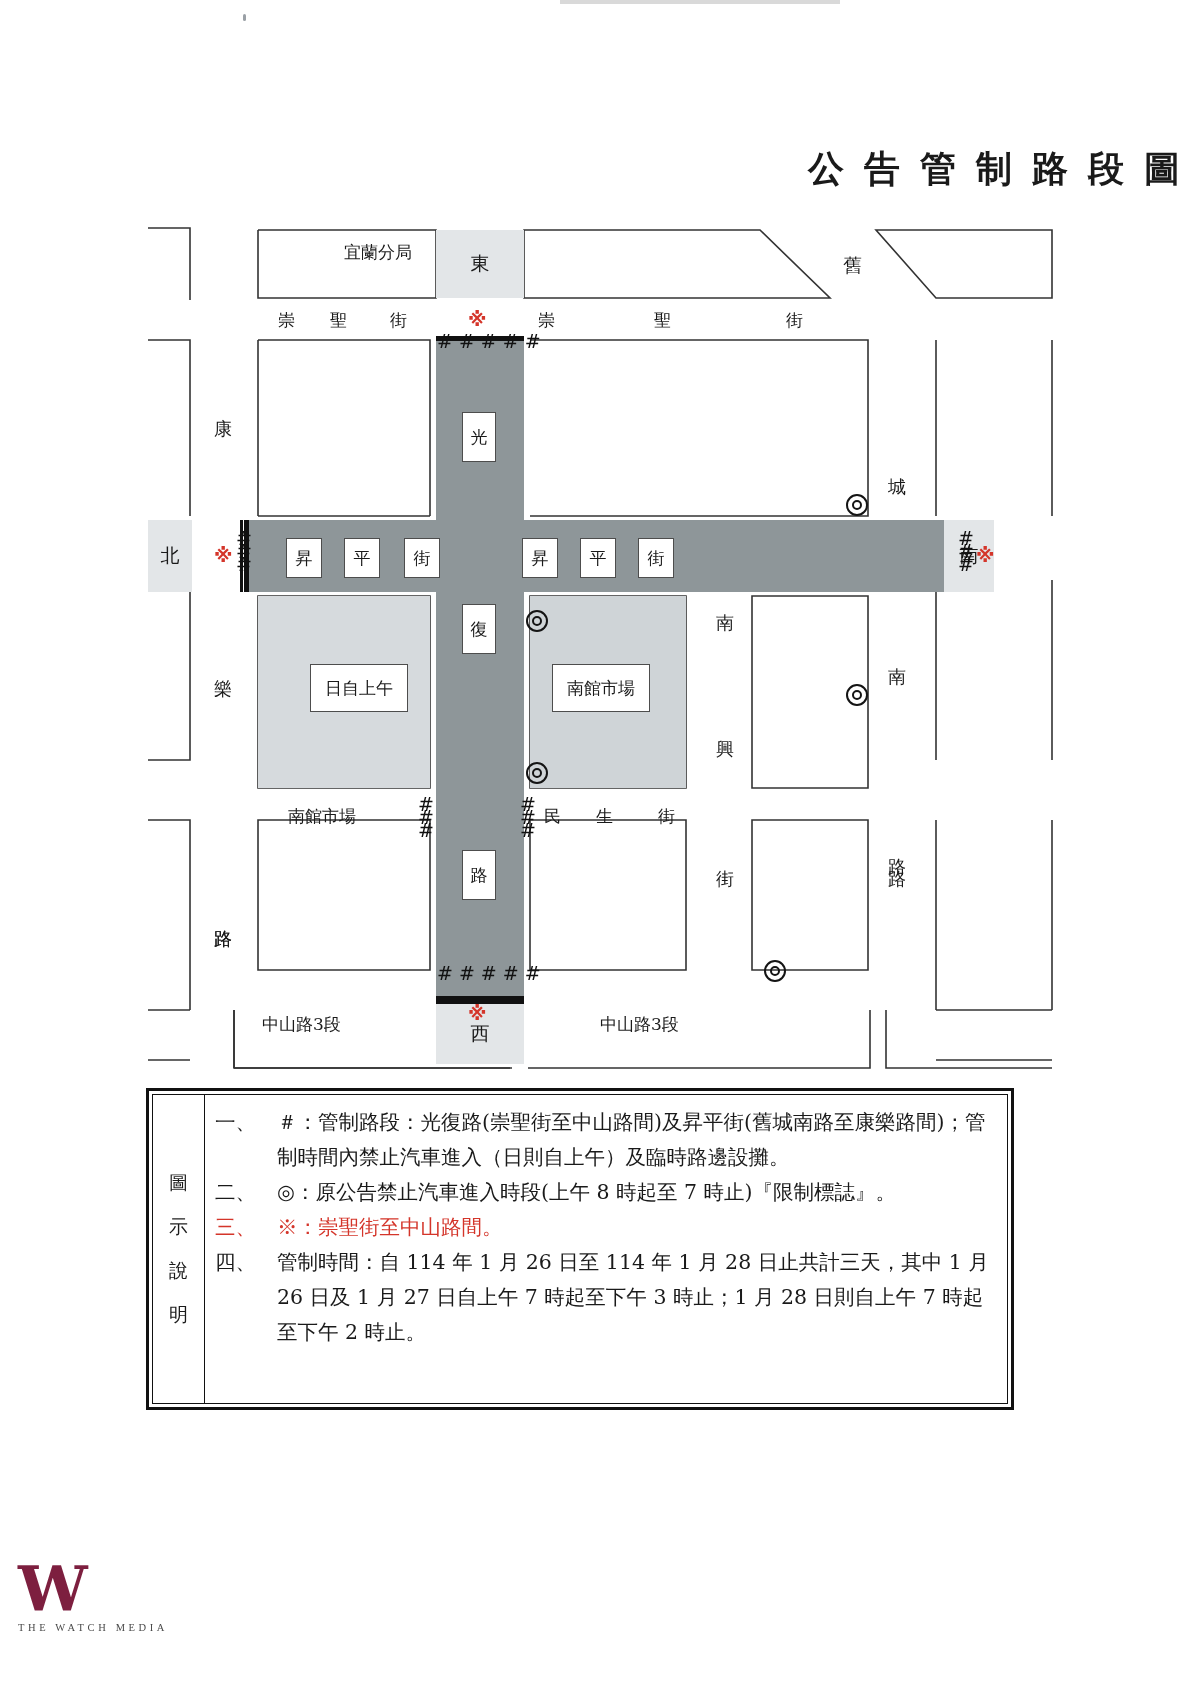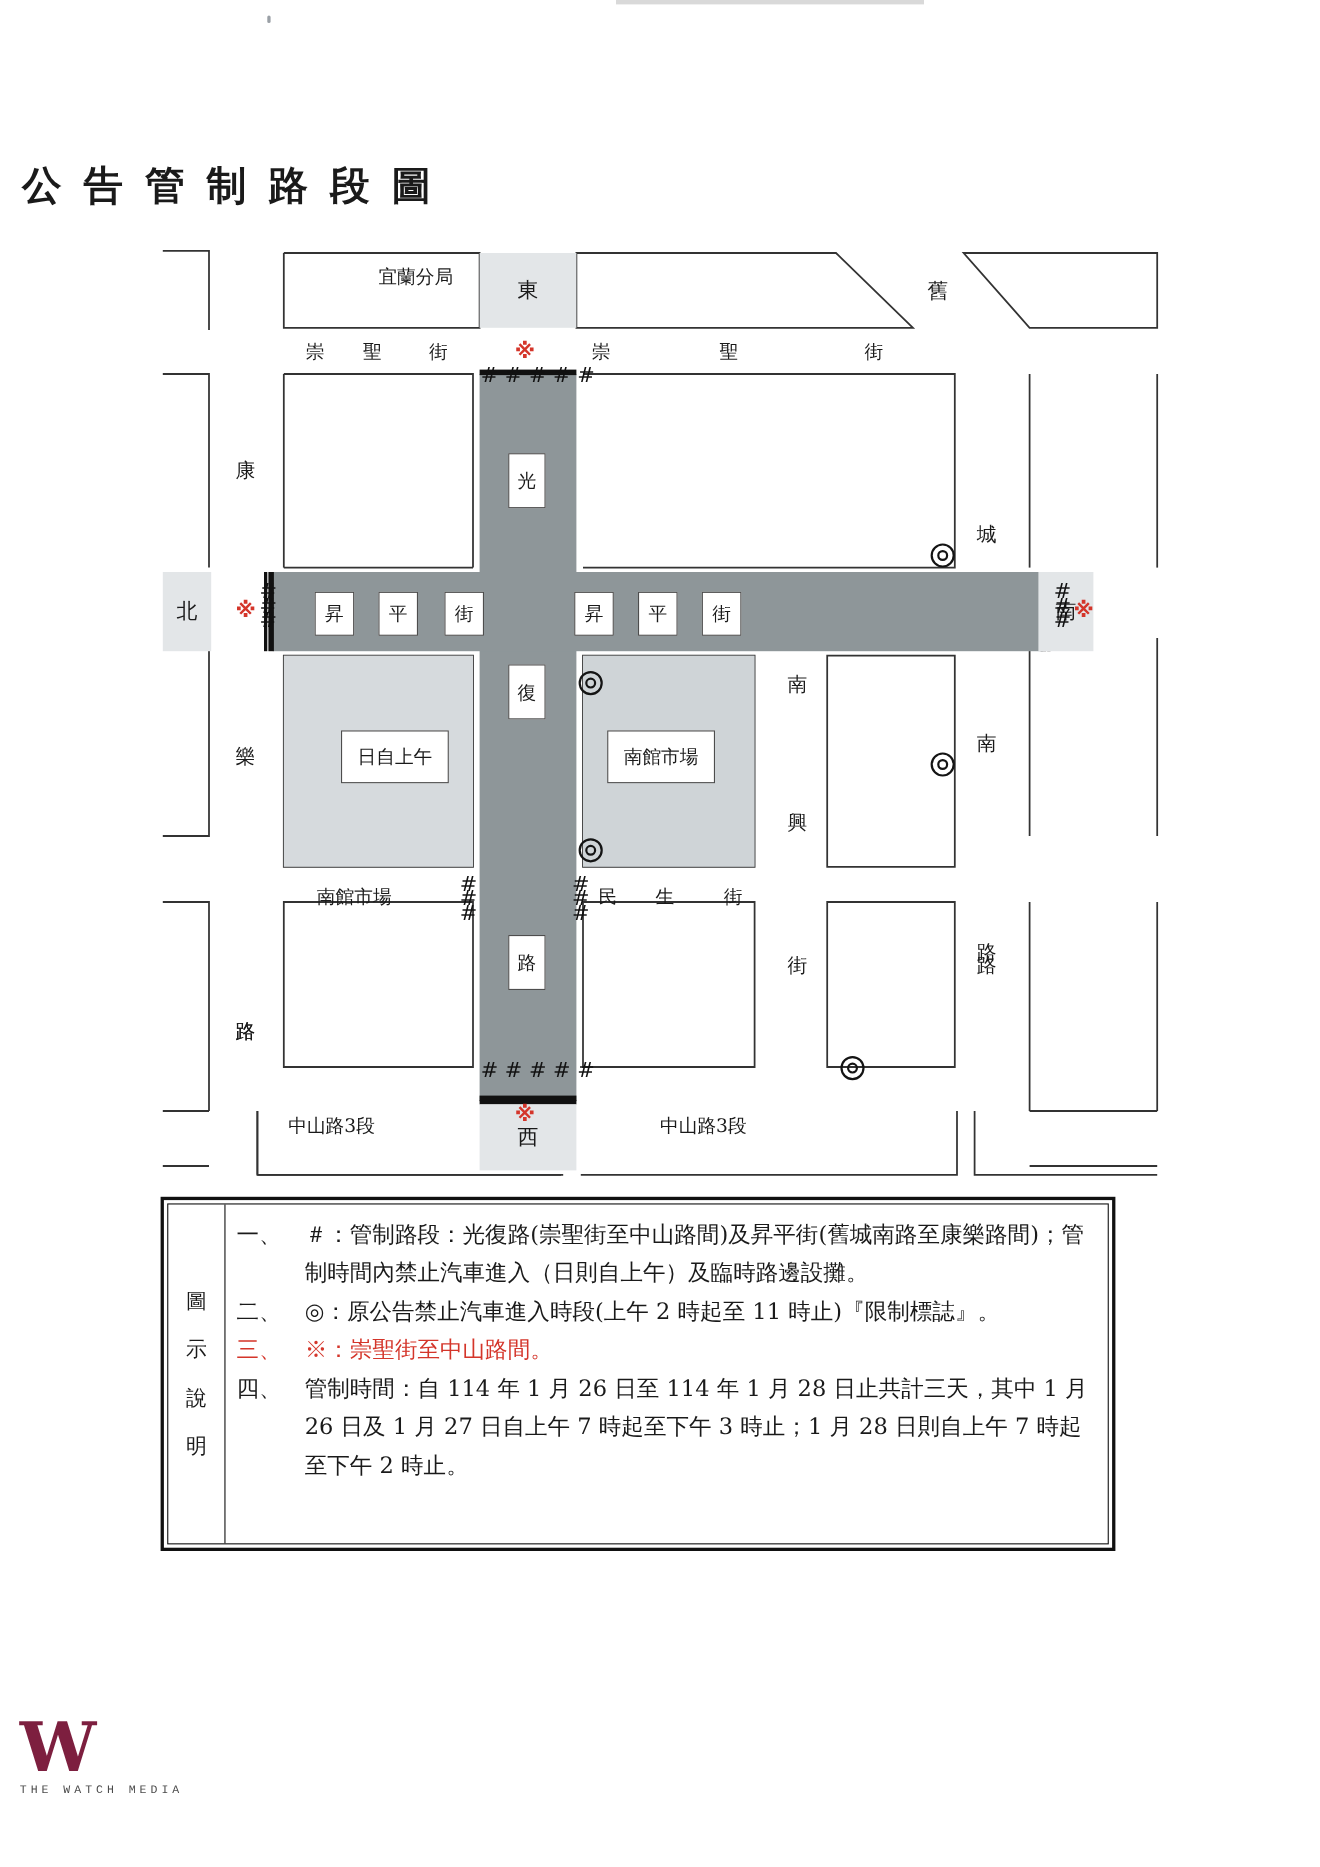--- a/index.html
+++ b/index.html
@@ -1,21 +1,21 @@
 <!DOCTYPE html>
 <html><head>
 <meta charset="utf-8">
 <style>
   html,body{margin:0;padding:0;background:#ffffff;}
   body{width:1200px;height:1697px;position:relative;font-family:"Liberation Serif","DejaVu Serif",serif;color:#1a1a1a;overflow:hidden;}
 
   .page{position:absolute;left:0;top:0;width:1200px;height:1697px;background:#fff;}
 
   
-  .title{position:absolute;left:0;top:145px;width:1200px;text-align:left;
+  .title{position:absolute;left:0;top:145px;width:1200px;text-align:right;
          font-size:36px;letter-spacing:20px;text-indent:20px;font-weight:600;
          font-family:"DejaVu Serif",serif;}
 
   
   .map{position:absolute;left:0px;top:220px;width:952px;height:860px;}
   .map svg{position:absolute;left:0;top:0;}
 
   
   .lbl{position:absolute;font-size:17px;line-height:1;white-space:nowrap;
        font-family:"DejaVu Serif",serif;}
@@ -54,21 +54,21 @@
   .li{display:flex;font-size:20.5px;line-height:35px;font-family:"DejaVu Serif",serif;}
   .li .num{width:62px;flex:0 0 62px;}
   .li .txt{flex:1;}
   .li.red,.li.red .num{color:#d4352a;}
 
   
   .wm{position:absolute;left:18px;top:1560px;width:170px;}
   .wm .glyph{font-size:62px;font-weight:700;letter-spacing:-6px;color:#7d1f3f;
              font-family:"DejaVu Serif",serif;line-height:58px;}
   .wm .cap{font-size:10.5px;letter-spacing:3.6px;color:#4a4a4a;
-           font-family:Liberation Mono, monospace;margin-top:4px;}
+           font-family:Liberation Serif, serif;margin-top:4px;}
   .edge-top{position:absolute;left:560px;top:0px;width:280px;height:4px;background:#d9d9d9;}
   .speck{position:absolute;left:243px;top:14px;width:3px;height:7px;background:#9aa0a6;border-radius:2px;}
 </style>
 </head>
 <body>
 
 <div class="page">
 
   <div class="edge-top"></div>
   <div class="speck"></div>
@@ -243,21 +243,21 @@
         <span>說</span>
         <span>明</span>
       </div>
       <div class="legend-body">
         <div class="li">
           <div class="num">一、</div>
           <div class="txt">＃：管制路段：光復路(崇聖街至中山路間)及昇平街(舊城南路至康樂路間)；管制時間內禁止汽車進入（日則自上午）及臨時路邊設攤。</div>
         </div>
         <div class="li">
           <div class="num">二、</div>
-          <div class="txt">◎：原公告禁止汽車進入時段(上午 2 時起至 11 時止)『限制標誌』。</div>
+          <div class="txt">◎：原公告禁止汽車進入時段(上午 8 時起至 7 時止)『限制標誌』。</div>
         </div>
         <div class="li red">
           <div class="num">三、</div>
           <div class="txt">※：崇聖街至中山路間。</div>
         </div>
         <div class="li">
           <div class="num">四、</div>
           <div class="txt">管制時間：自 114 年 1 月 26 日至 114 年 1 月 28 日止共計三天，其中 1 月 26 日及 1 月 27 日自上午 7 時起至下午 3 時止；1 月 28 日則自上午 7 時起至下午 2 時止。</div>
         </div>
       </div>

